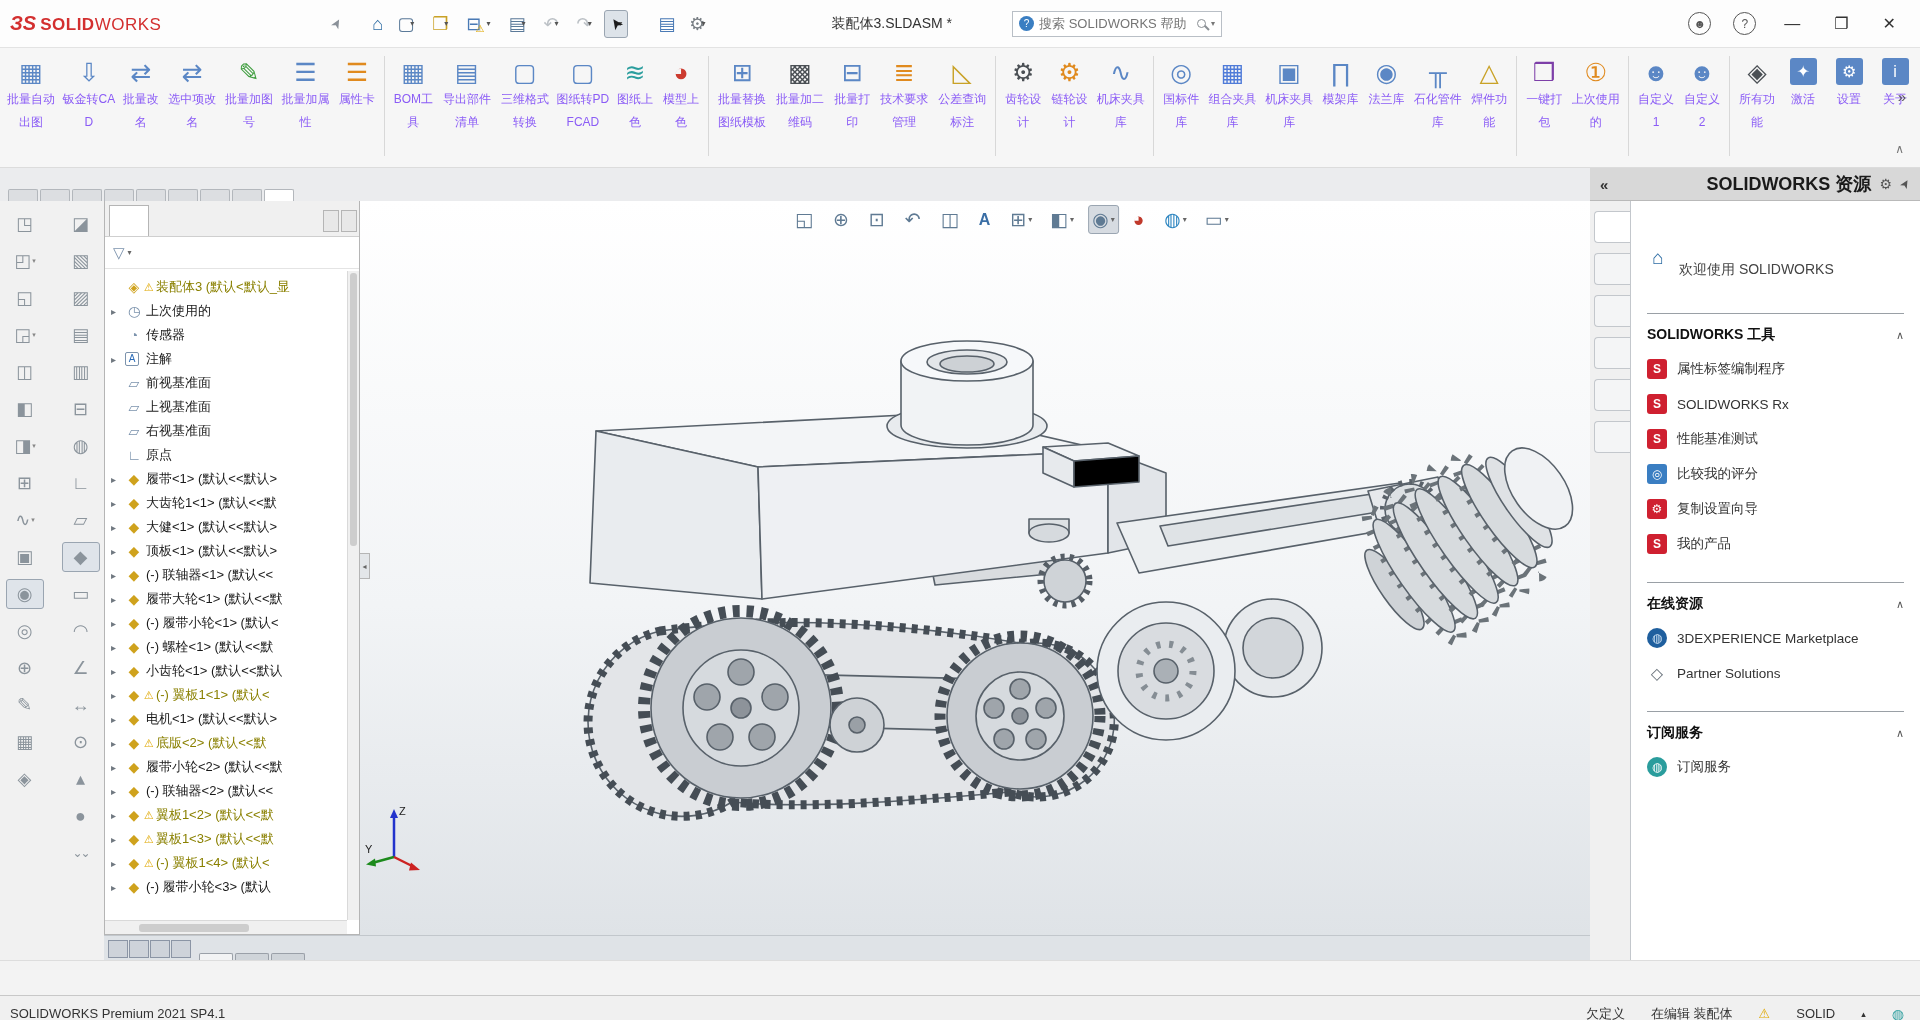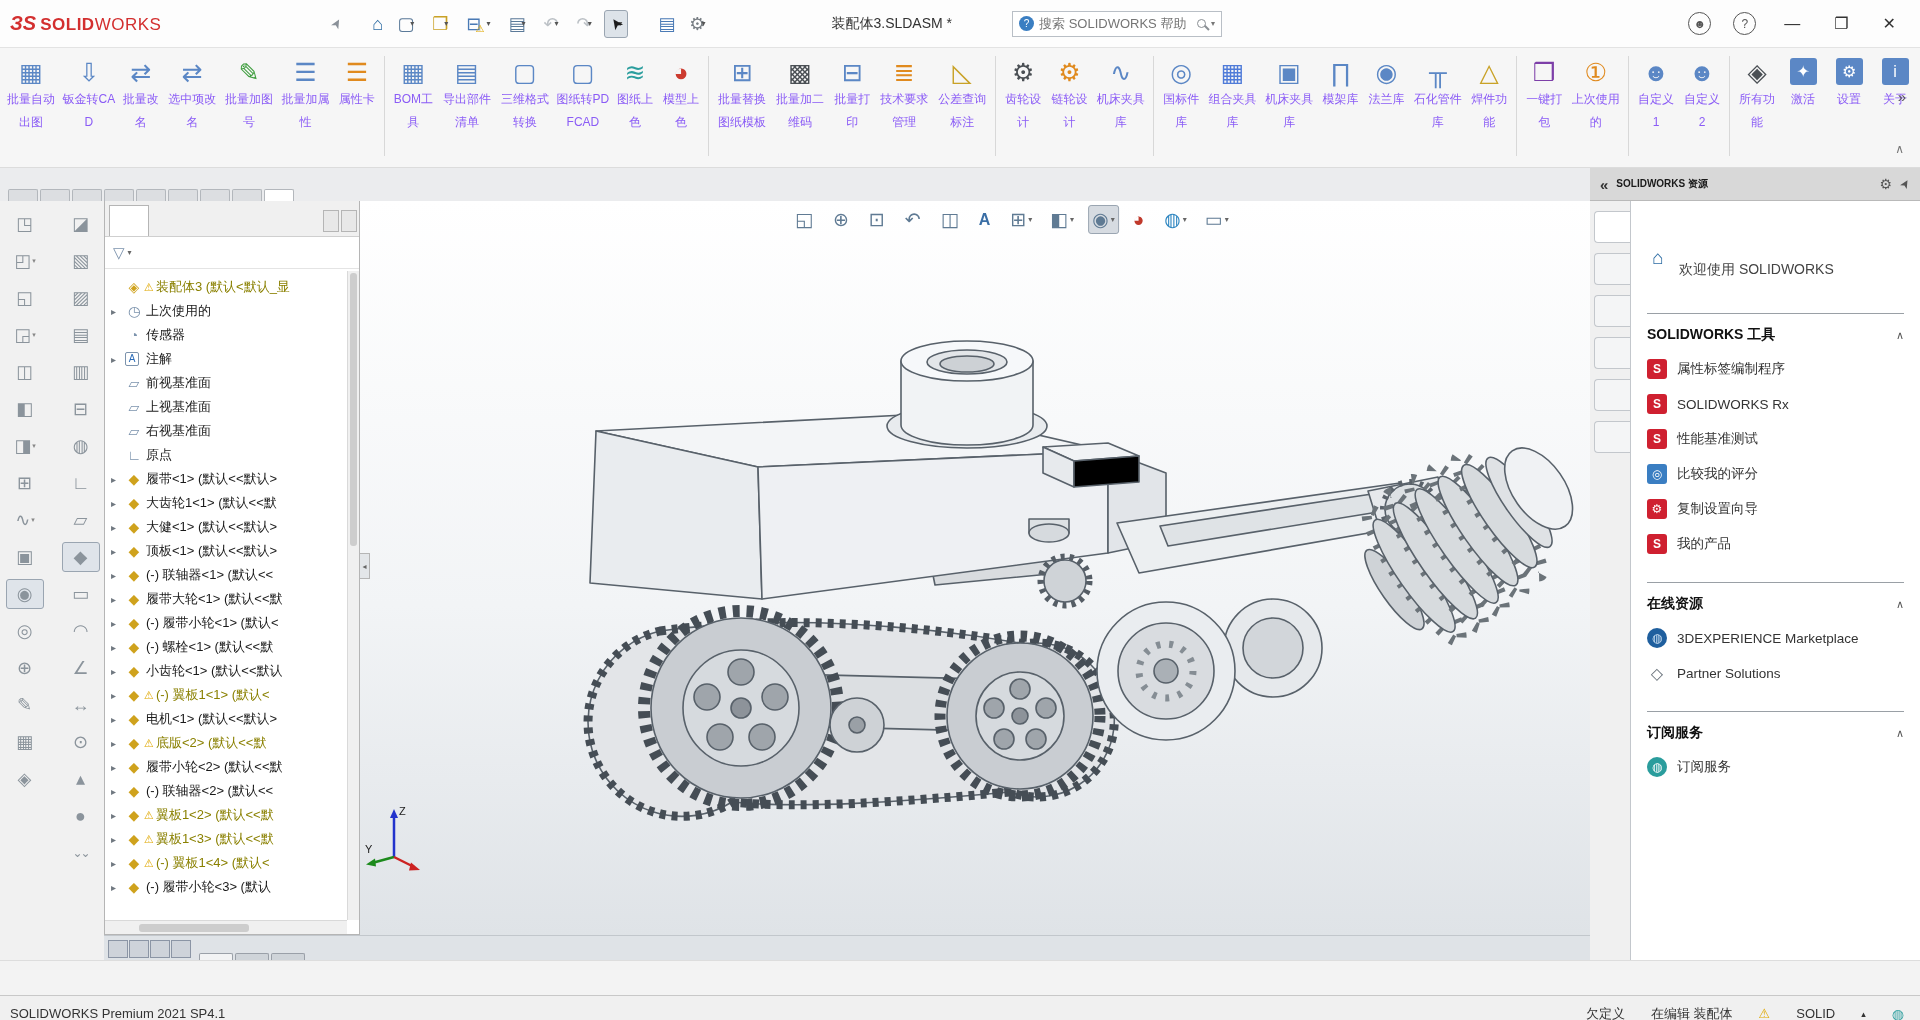--- a/index.html
+++ b/index.html
@@ -116,21 +116,21 @@
   .hubtn.rainbow2 .hg { color:#2e86c1; }
   .hubtn.hlA .hg { color:#3a6ea5; font-weight:bold; font-size:16px; }
   .splitter { position:absolute; left:0; top:352px; width:10px; height:26px; background:#e3e6e9; border:1px solid #b5b5b5; border-left:none; font-size:8px; color:#666; display:flex; align-items:center; justify-content:center; }
   .triad { position:absolute; left:4px; bottom:62px; width:72px; height:72px; }
   .model { position:absolute; left:0; top:0; }
 
   
   .taskpane { position:absolute; left:1590px; top:168px; width:330px; height:792px; display:flex; flex-direction:column; }
   .tphead { height:33px; background:#d8d8d8; border-bottom:1px solid #b9b9b9; display:flex; align-items:center; padding:0 10px; gap:8px; flex:0 0 auto; }
   .tpcollapse { font-size:15px; color:#333; font-weight:bold; }
-  .tptitle { flex:1; text-align:left; font-weight:bold; font-size:10px; color:#1a1a1a; }
+  .tptitle { flex:1; text-align:right; font-weight:bold; font-size:18px; color:#1a1a1a; }
   .tpgear { font-size:14px; color:#555; }
   .tppin { font-size:12px; color:#555; transform:rotate(-60deg); }
   .tpbody { flex:1; display:flex; }
   .tpstrip { width:40px; background:transparent; display:flex; flex-direction:column; gap:10px; padding-top:10px; }
   .stbtn { width:36px; height:32px; margin-left:4px; display:flex; align-items:center; justify-content:center; font-size:18px; color:#5b87c5; background:#f4f5f6; border:1px solid #c3c7cc; border-right:none; border-radius:4px 0 0 4px; }
   .stbtn.active { background:#fff; color:#2e6da4; }
   .stbtn.gold { color:#c9a227; }
   .stbtn.multi { color:#7d3fa8; }
   .stbtn.rainbow { color:#c0392b; }
   .stbtn.blue { color:#4a7ab5; }

